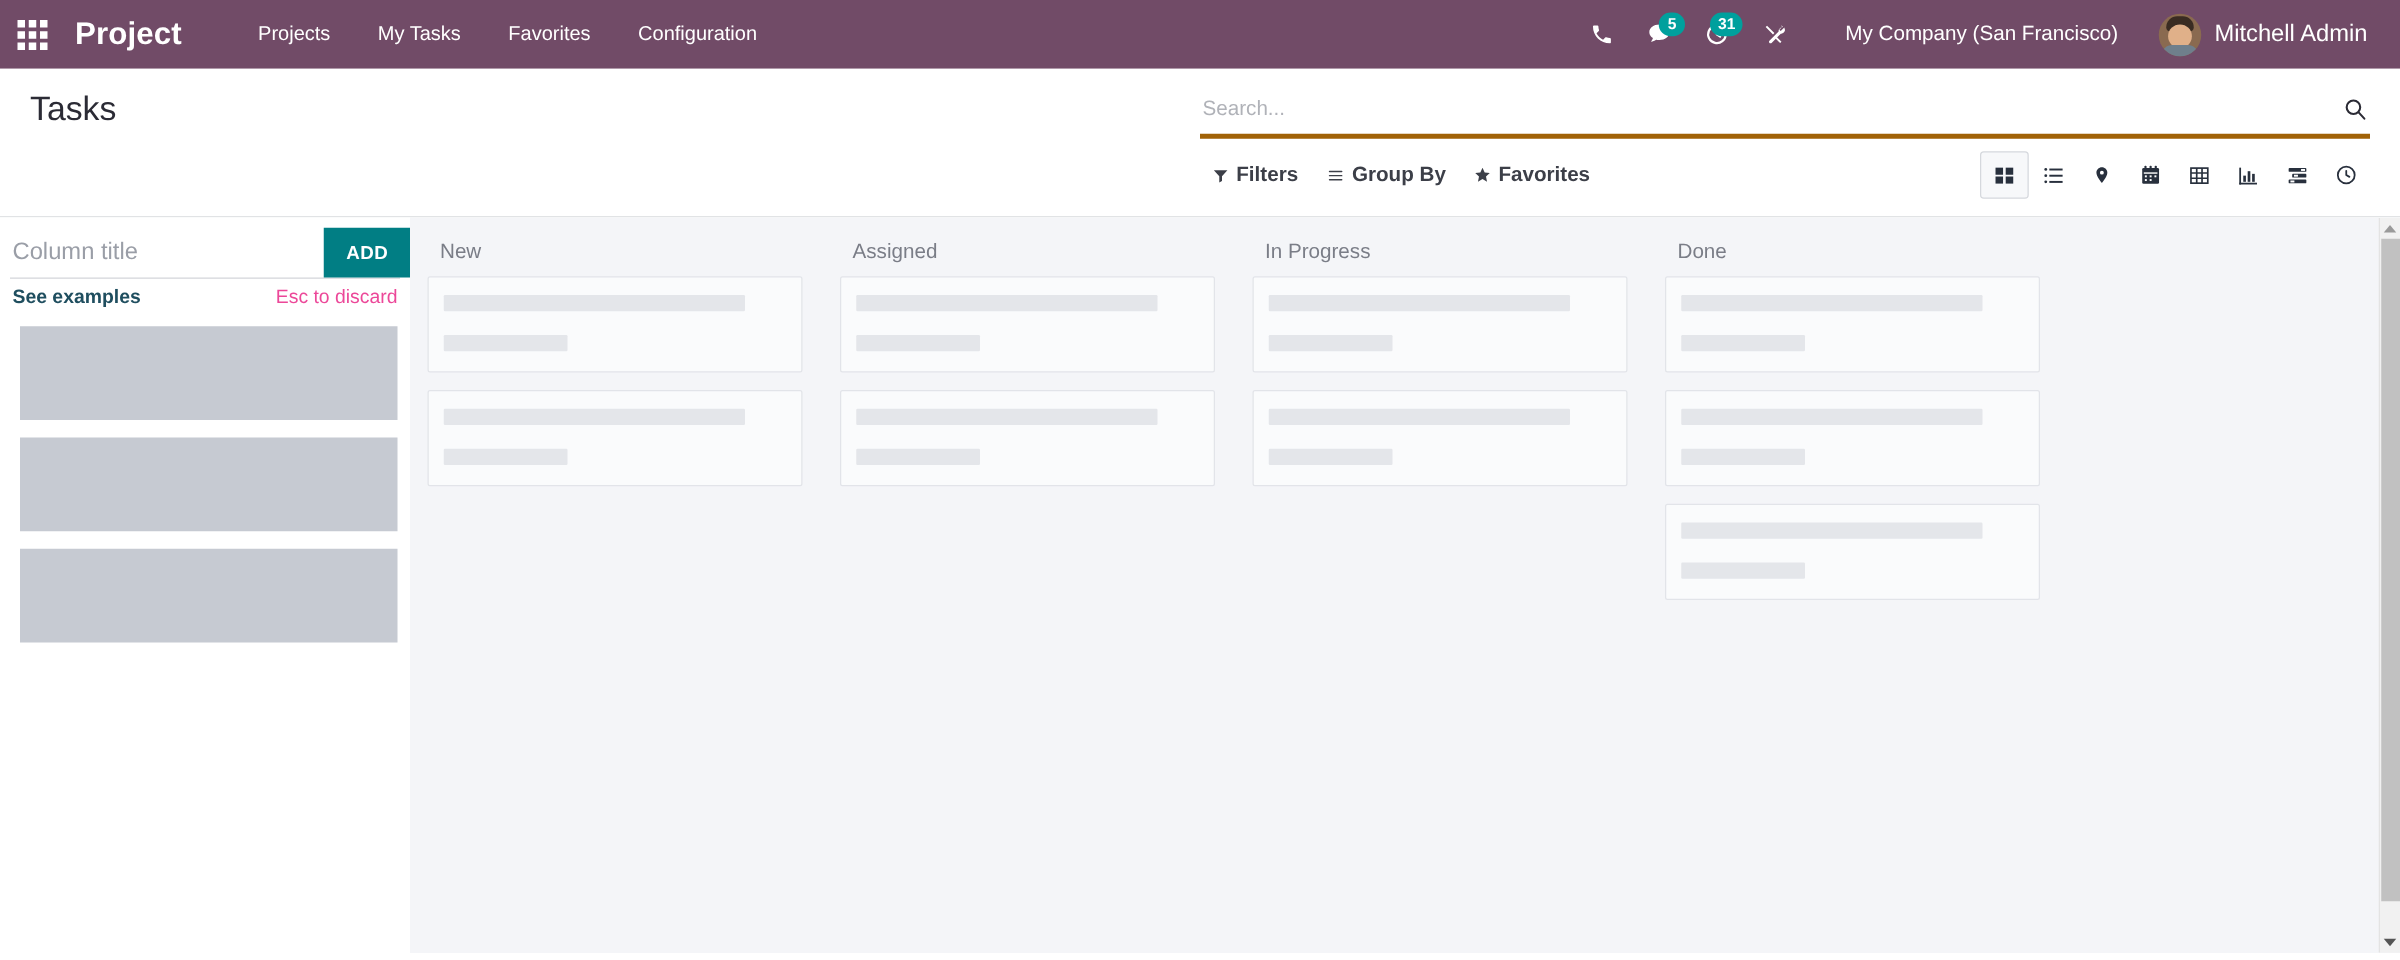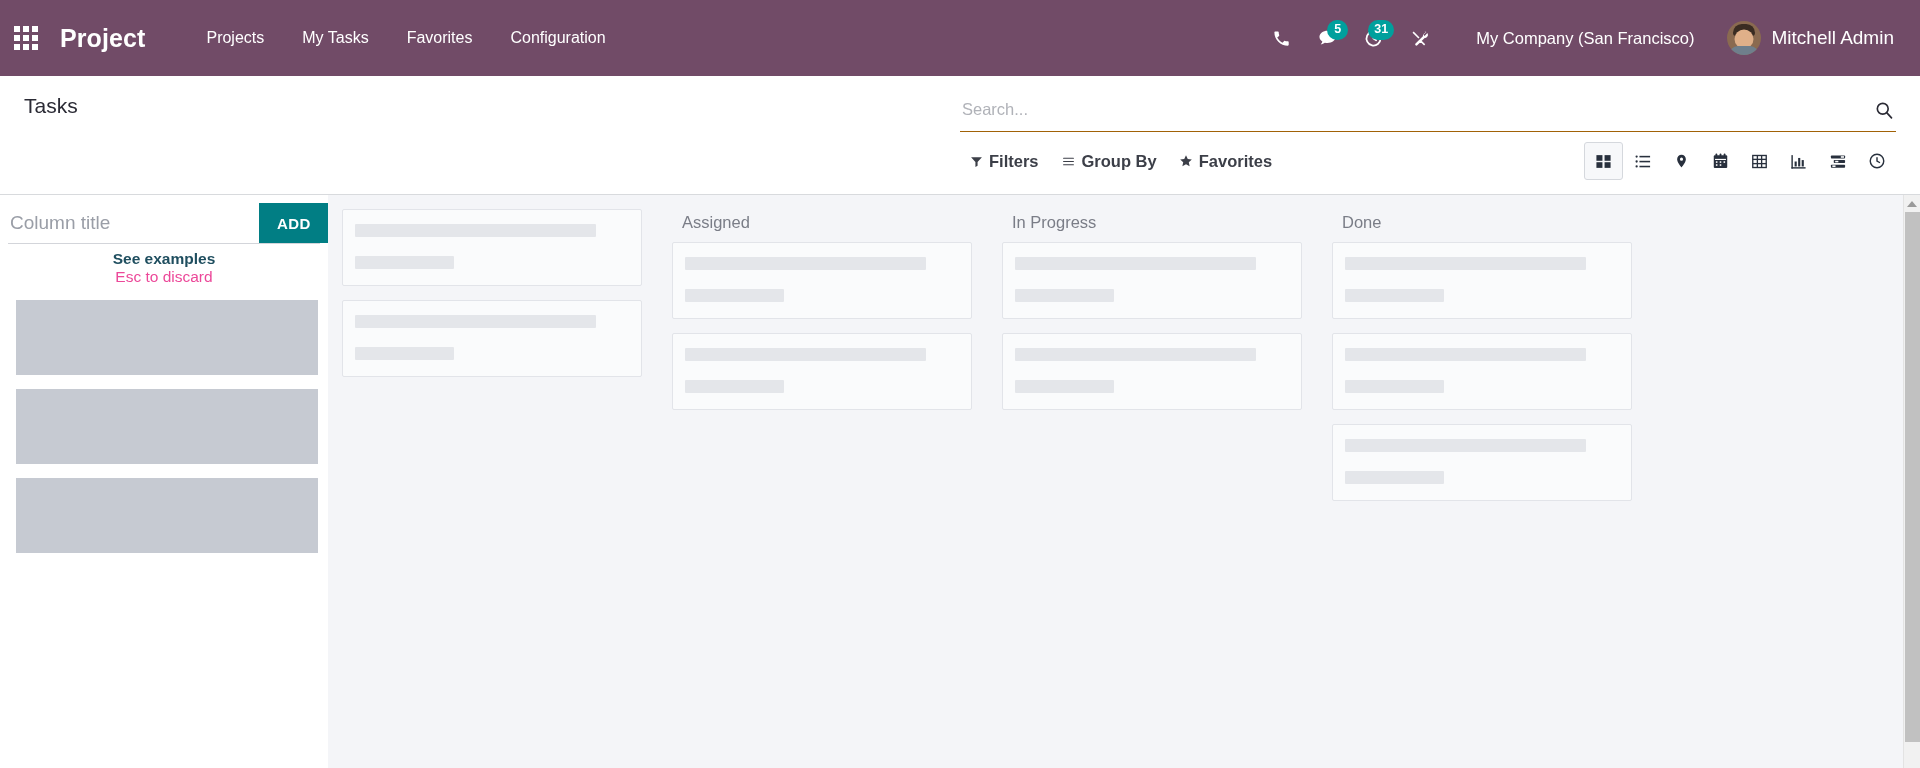--- a/index.html
+++ b/index.html
@@ -5,21 +5,21 @@
   * { box-sizing: border-box; margin: 0; padding: 0; }
   html, body {
     width: 1920px; height: 768px;
     font-family: "Liberation Sans", sans-serif;
     background: #ffffff;
     overflow: hidden;
   }
 
   
   .navbar {
-    height: 76px;
+    height: 55px;
     background: #714B67;
     display: flex;
     align-items: center;
     padding: 0 22px 0 14px;
     color: #ffffff;
     position: relative;
   }
   .apps-grid {
     display: grid;
     grid-template-columns: repeat(3, 6px);
@@ -129,35 +129,35 @@
     border-bottom: 1px solid #d8dadd;
     height: 119px;
     display: flex;
     position: relative;
   }
   .cp-left {
     width: 960px;
     padding: 18px 0 0 24px;
   }
   .page-title {
-    font-size: 21px;
+    font-size: 27px;
     color: #2b2b35;
     font-weight: normal;
     line-height: 1.1;
   }
   .cp-right {
     flex: 1;
     padding: 0 24px 0 0;
     display: flex;
     flex-direction: column;
   }
   .search-row {
     display: flex;
     align-items: center;
-    border-bottom: 1px solid #a16207;
+    border-bottom: 4px solid #a16207;
     height: 42px;
     margin-top: 14px;
     padding-bottom: 2px;
   }
   .search-input {
     flex: 1;
     border: none;
     outline: none;
     font-size: 16.5px;
     font-family: "Liberation Sans", sans-serif;
@@ -258,21 +258,20 @@
     padding: 0 18px;
     cursor: pointer;
     font-family: "Liberation Sans", sans-serif;
   }
   .col-help-row {
     display: flex;
     align-items: center;
     justify-content: space-between;
     padding: 6px 10px 0 10px;
     margin: 0 0 0 0;
-    flex-direction: column;
   }
   .see-examples {
     font-size: 15.5px;
     font-weight: bold;
     color: #1f4e5f;
     cursor: pointer;
     text-decoration: none;
   }
   .esc-discard {
     font-size: 15.5px;
@@ -583,20 +582,21 @@
     </div>
 
     <div class="ghost-card"></div>
     <div class="ghost-card"></div>
     <div class="ghost-card"></div>
   </div>
 
   <div class="kanban-board">
 
     <div class="kanban-column">
+      <div class="column-header">New</div>
       <div class="k-card">
         <div class="k-bar wide"></div>
         <div class="k-bar narrow"></div>
       </div>
       <div class="k-card">
         <div class="k-bar wide"></div>
         <div class="k-bar narrow"></div>
       </div>
     </div>
 

